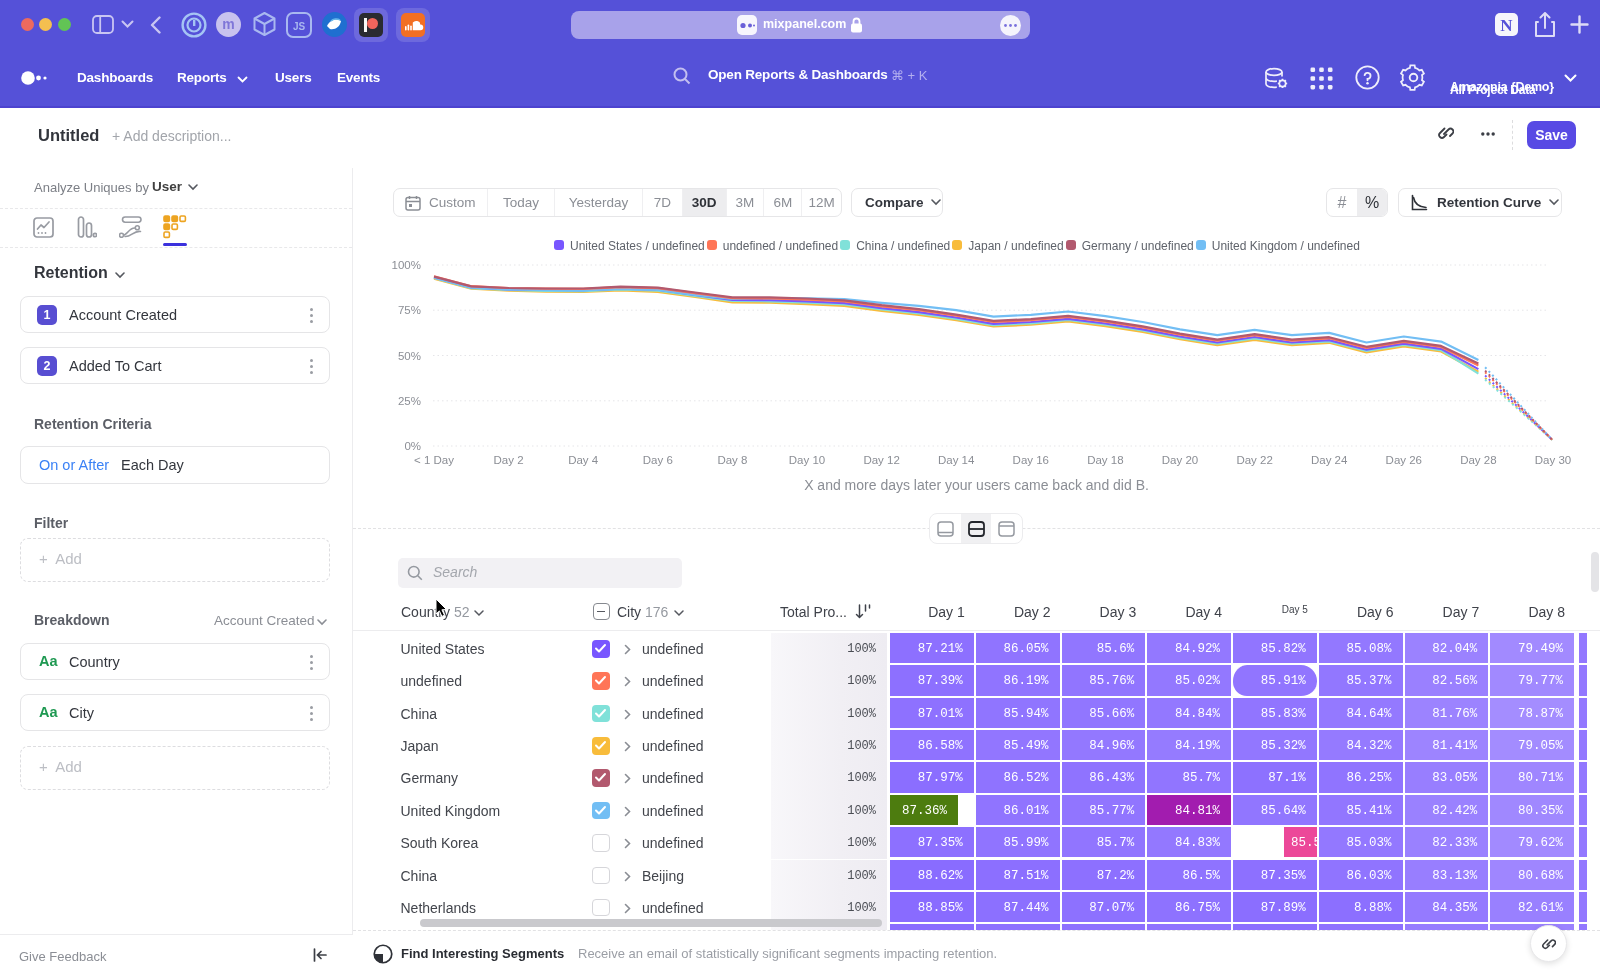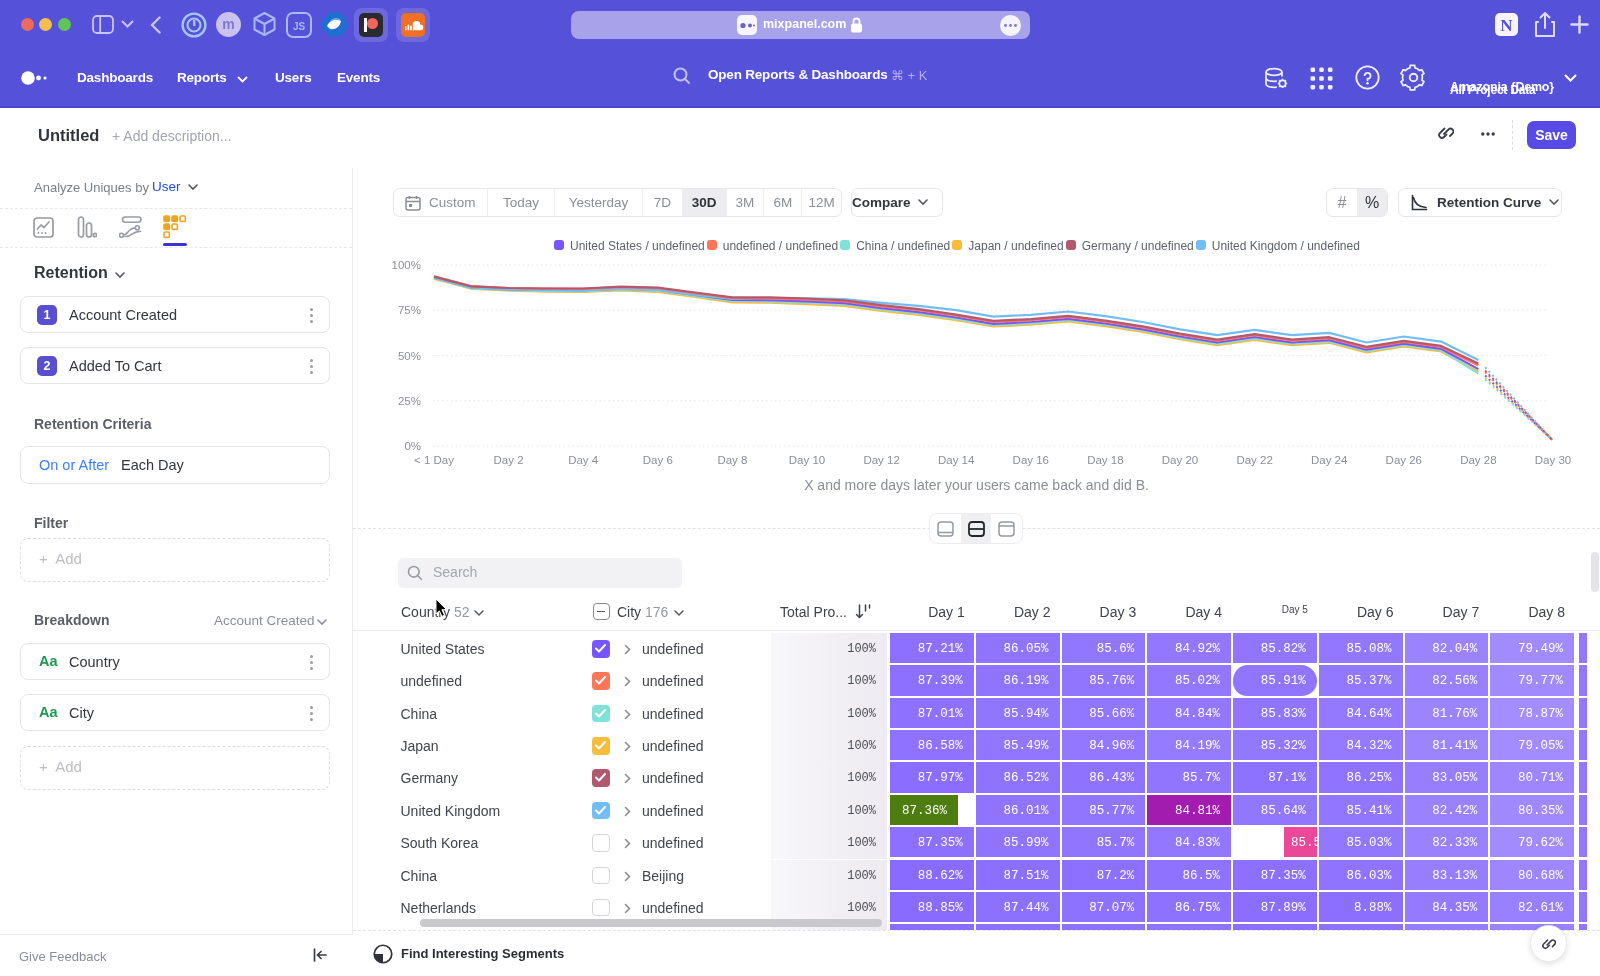--- a/index.html
+++ b/index.html
@@ -192,21 +192,21 @@
       <circle cx="1.8" cy="2" r="1.7"></circle>
       <circle cx="7" cy="2" r="1.7"></circle>
       <circle cx="12.2" cy="2" r="1.7"></circle>
     </svg>
   <div class="abs" style="left:1512px; top:12px; height:30px; border-left:1px dashed #dcdcde;"></div>
   <div class="abs" style="left:1527px; top:13px; width:49px; height:28px; background:#584ae4; border-radius:7px; color:#fff; font-size:14px; font-weight:bold; text-align:center; line-height:28px;">Save</div>
 </div>
 
 <div id="sidebar">
   <div class="abs" style="left:34px; top:11.5px; font-size:13px; color:#7c7f86;">Analyze Uniques by</div>
-  <div class="abs" style="left:152px; top:11px; font-size:13.5px; font-weight:normal; color:#1d4ed8;">User</div>
+  <div class="abs" style="left:152px; top:11px; font-size:13.5px; font-weight:bold; color:#404040;">User</div>
   <svg class="abs" style="left:188px; top:16px;" width="10" height="7" viewBox="0 0 10 7" fill="none" stroke="#55585f" stroke-width="1.6" stroke-linecap="round">
       <path d="M1 1l4 4 4-4"></path>
     </svg>
   <div class="abs" style="left:0; top:40px; width:352px; border-top:1px dashed #e8e8ea;"></div>
   
   <svg class="abs" style="left:33px; top:49px;" width="21" height="21" viewBox="0 0 21 21" fill="none" stroke="#989ba2" stroke-width="1.7">
       <rect x="1" y="1" width="19" height="19" rx="3"></rect>
       <path d="M4.5 12l3.5-4 3 2.5 5-5.5" stroke-linecap="round" stroke-linejoin="round"></path>
       <g fill="#989ba2" stroke="none">
         <circle cx="5.5" cy="16" r="0.9"></circle>
@@ -307,21 +307,21 @@
         <rect x="4" y="9" width="3" height="3" fill="#8b8e95" stroke="none"></rect>
       </svg>Custom</div>
   <div class="it" style="width:68px;">Today</div>
   <div class="it" style="width:88px;">Yesterday</div>
   <div class="it" style="width:40px;">7D</div>
   <div class="it" style="width:44px; background:#ededef; color:#2f3238; font-weight:bold;">30D</div>
   <div class="it" style="width:38px;">3M</div>
   <div class="it" style="width:38px;">6M</div>
   <div class="it" style="width:39px; border-right:none;">12M</div>
 </div>
-<div class="btn" style="left:851px; width:92px; ">Compare<svg style="margin-left:7px;" width="10" height="7" viewBox="0 0 10 7" fill="none" stroke="#55585f" stroke-width="1.6" stroke-linecap="round">
+<div class="btn" style="left:851px; width:92px; padding-left:13px;">Compare<svg style="margin-left:7px;" width="10" height="7" viewBox="0 0 10 7" fill="none" stroke="#55585f" stroke-width="1.6" stroke-linecap="round">
       <path d="M1 1l4 4 4-4"></path>
     </svg></div>
 <div class="btn" style="left:1326px; width:62px; padding:0; color:#8b8e95; font-weight:normal;">
   <span style="width:31px; text-align:center; font-size:16px;">#</span>
   <span style="width:31px; text-align:center; font-size:16px; background:#ededef; color:#2f3238; height:100%; display:flex; align-items:center; justify-content:center; border-radius:0 6px 6px 0;">%</span>
 </div>
 <div class="btn" style="left:1398px; width:164px; padding-left:12px;">
   <svg width="17" height="17" viewBox="0 0 17 17" fill="none" stroke="#2f3238" stroke-width="1.6" stroke-linecap="round">
       <path d="M1.5 1.5v14h14"></path>
       <path d="M2.5 3.5c1 5.5 5.5 9.5 12.5 10"></path>
@@ -398,21 +398,21 @@
       </svg>
     </div>
   <div style="width:31px; display:flex; align-items:center; justify-content:center;">
       <svg width="17" height="16" viewBox="0 0 17 16" fill="none" stroke="#9599a0" stroke-width="1.5">
         <rect x="1" y="1" width="15" height="14" rx="3"></rect>
         <line x1="1" y1="5" x2="16" y2="5"></line>
       </svg>
     </div>
 </div>
 
-<div class="abs" style="left:398px; top:558px; width:284px; height:30px; background:#f2f1f4; border-radius:5px;">
+<div class="abs" style="left:398px; top:558px; width:284px; height:30px; background:#f2f1f4; border-radius:5px;font-style:italic;">
   <svg class="abs" style="left:9px; top:7px;" width="16" height="16" viewBox="0 0 16 16" fill="none" stroke="#9599a0" stroke-width="1.6">
       <circle cx="6.8" cy="6.8" r="5.3"></circle>
       <line x1="10.8" y1="10.8" x2="14.8" y2="14.8"></line>
     </svg>
   <div class="abs" style="left:35px; top:6px; font-size:14px; color:#a4a7ad;">Search</div>
 </div>
 
 <div class="abs" style="left:401px; top:604px; font-size:14px; color:#3f424a;">Country <span style="color:#9599a0; font-weight:normal;">52</span></div>
 <svg class="abs" style="left:474px; top:610px;" width="10" height="7" viewBox="0 0 10 7" fill="none" stroke="#55585f" stroke-width="1.5" stroke-linecap="round">
     <path d="M1 1l4 4 4-4"></path>
@@ -675,18 +675,19 @@
       <path d="M1.5 1v12"></path>
       <path d="M13 7H4.5M8 3.5L4.5 7 8 10.5"></path>
     </svg>
 </div>
 <div id="bottombar">
   <svg class="abs" style="left:20px; top:13px;" width="20" height="20" viewBox="0 0 21 21">
       <circle cx="10.5" cy="10.5" r="9.2" fill="none" stroke="#2f3238" stroke-width="1.8"></circle>
       <path d="M10.5 10.5v9.2a9.2 9.2 0 01-9.2-9.2z" fill="#2f3238"></path>
     </svg>
   <div class="abs" style="left:48px; top:15px; font-size:13px; font-weight:bold; color:#2a2d33;">Find Interesting Segments</div>
+  <div class="abs" style="left:225px; top:15px; font-size:13px; color:#9b9ea5;">Receive an email of statistically significant segments impacting retention.</div>
   <div class="abs" style="left:1177px; top:-6px; width:37px; height:37px; background:#fff; border:1px solid #e8e8ea; border-radius:50%; box-shadow:0 2px 6px rgba(0,0,0,.12);"></div>
   <svg class="abs" style="left:1188px; top:5px;" width="15" height="15" viewBox="0 0 17 17" fill="none" stroke="#3c3f46" stroke-width="1.8" stroke-linecap="round">
       <path d="M7 10l4.5-4.5a2.8 2.8 0 014 4L13 12"></path>
       <path d="M10 7l-4.5 4.5a2.8 2.8 0 004 4L12 13" transform="translate(-2.5,-2.5)"></path>
     </svg>
 </div>
 
 </body></html>

